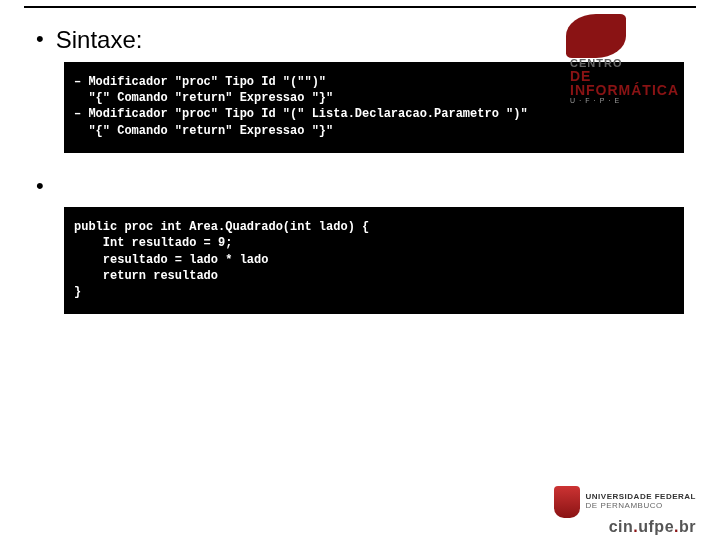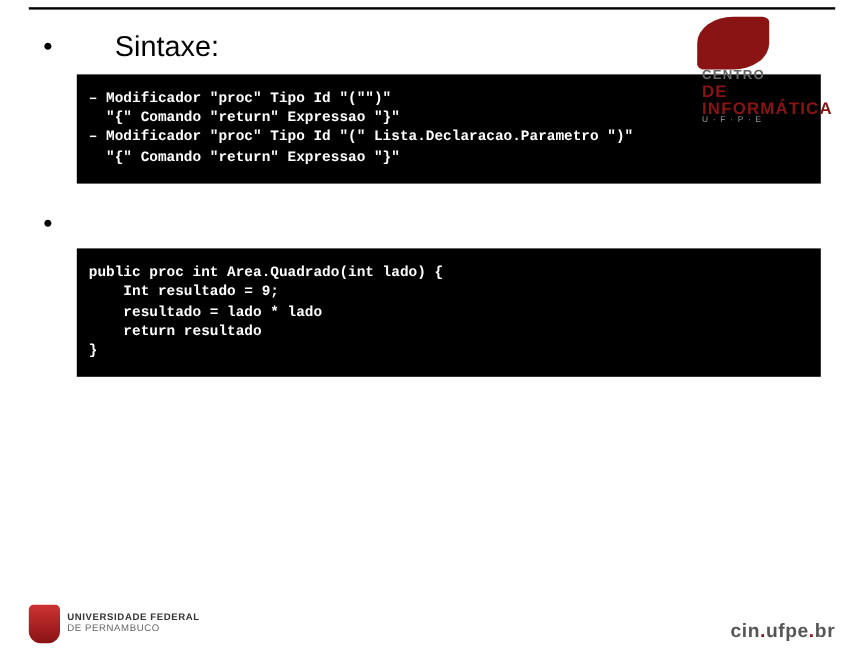--- a/index.html
+++ b/index.html
@@ -1,32 +1,32 @@
 <!DOCTYPE html>
 <html><head>
 <meta charset="utf-8">
 <style>
   * { margin: 0; padding: 0; box-sizing: border-box; }
   html, body { width: 720px; height: 540px; font-family: Arial, Helvetica, sans-serif; background: #fff; overflow: hidden; }
   .slide { width: 720px; height: 540px; position: relative; background: #fff; }
   .title-bar { padding: 14px 24px 4px 24px; }
   .title { font-size: 24px; font-weight: bold; color: #000; text-decoration: underline; text-decoration-thickness: 2px; text-underline-offset: 4px; }
   .top-rule { border: none; border-top: 2px solid #000; margin: 6px 24px 0 24px; }
-  .logo-top { position: absolute; top: 8px; right: 9px; width: 130px; height: 50px; }
+  .logo-top { position: absolute; top: 8px; right: 24px; width: 130px; height: 50px; }
   .logo-top .swoosh { width: 60px; height: 44px; background: #8a1314; border-radius: 50% 10% 50% 10%; display: inline-block; vertical-align: middle; }
   .logo-top .txt { display: inline-block; vertical-align: middle; font-size: 9px; line-height: 1; margin-left: 4px; }
   .logo-top .txt .l1 { font-weight: bold; color: #666; font-size: 11px; letter-spacing: 1px; }
   .logo-top .txt .l2 { font-weight: bold; color: #8a1314; font-size: 14px; letter-spacing: 1px; }
   .logo-top .txt .l3 { color: #999; font-size: 7px; letter-spacing: 1px; }
   .content { padding: 18px 36px 0 36px; }
   .bullet-row { display: flex; align-items: flex-start; margin-bottom: 8px; }
   .bullet-dot { font-size: 22px; color: #000; margin-right: 12px; line-height: 1.2; }
-  .bullet-text { font-size: 24px; color: #000; margin-left: 40px; }
+  .bullet-text { font-size: 24px; color: #000; }
   .code-block { background: #000; color: #fff; font-family: "Courier New", monospace; font-size: 12px; font-weight: bold; padding: 12px 10px 14px 10px; margin: 4px 0 20px 28px; line-height: 1.35; white-space: pre; }
-  .footer { position: absolute; bottom: 10px; left: 24px; right: 24px; display: flex; justify-content: space-between; align-items: flex-end; }
+  .footer { position: absolute; bottom: 10px; left: 24px; right: 24px; display: flex; justify-content: space-between; align-items: flex-end; flex-direction: column; }
   .footer .ufpe { display: flex; align-items: center; gap: 6px; }
   .footer .ufpe .shield { width: 26px; height: 32px; background: linear-gradient(#c33, #8a1314); border-radius: 4px 4px 10px 10px; }
   .footer .ufpe .ftxt { font-size: 8px; color: #666; line-height: 1.1; letter-spacing: 0.5px; }
   .footer .ufpe .ftxt .b { font-weight: bold; color: #333; }
   .footer .cin { font-size: 16px; color: #555; font-weight: bold; letter-spacing: 0.5px; text-align: right; }
   .footer .cin .dot { color: #8a1314; }
 </style>
 </head>
 <body>
 

